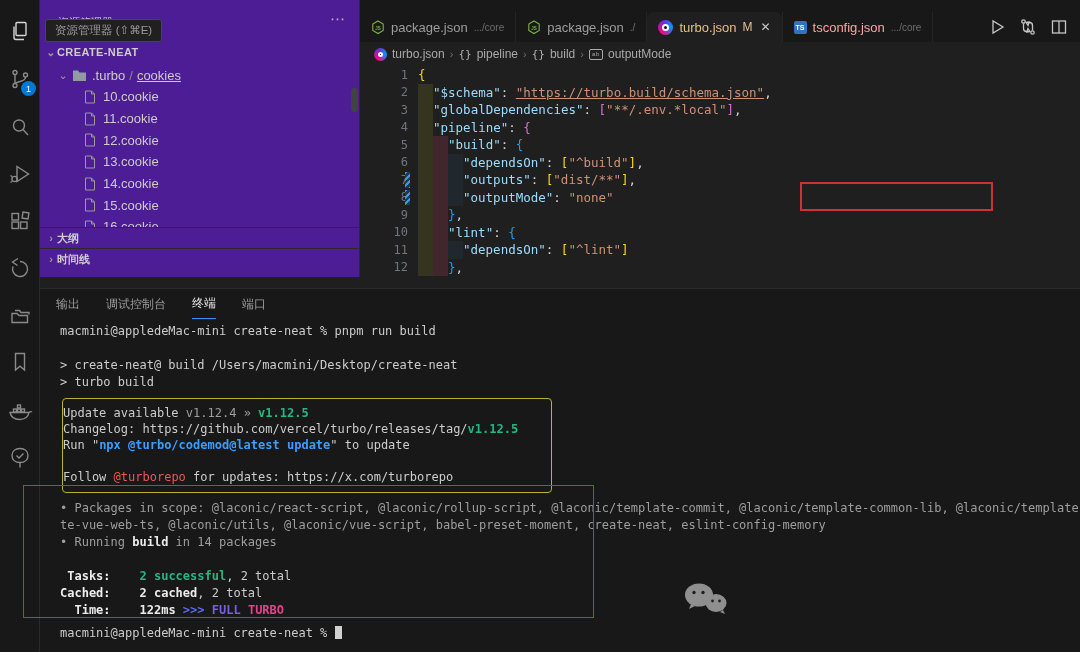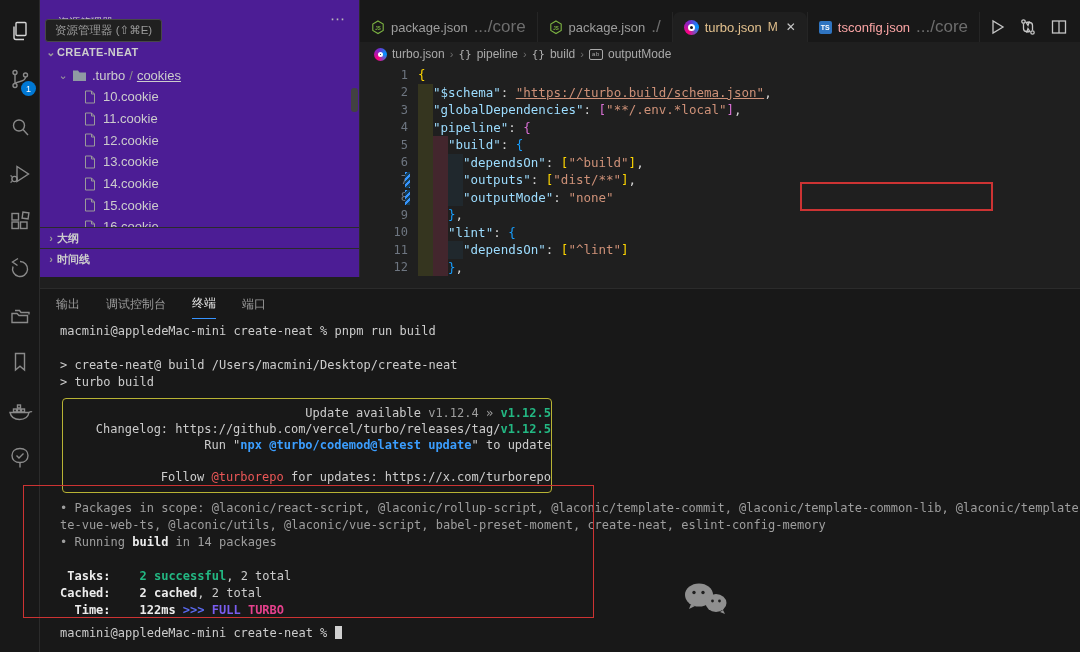--- a/index.html
+++ b/index.html
@@ -46,21 +46,21 @@
     border-top:1px solid #2b2b2b; font-size:11px; font-weight:bold;
     color:#cccccc; padding-left:5px; cursor:pointer; }
   .sb-scroll { position:absolute; right:1px; top:88px; width:7px; height:24px;
     background:#424242; border-radius:3px; }
   
   #editor { position:absolute; left:360px; top:0; width:720px; height:277px; background:#1f1f1f; }
   #tabbar { position:absolute; left:0; top:0; width:720px; height:42px; background:#181818;
     display:flex; align-items:flex-end; }
   .tab { height:30px; display:flex; align-items:center; gap:6px; padding:0 11px;
     font-size:13px; color:#9d9d9d; border-right:1px solid #252525; cursor:pointer; white-space:nowrap;text-align:center; }
-  .tab .desc { font-size:17px; color:#6d6d6d; }
+  .tab .desc { font-size:10px; color:#6d6d6d; }
   .tab.active { background:#1f1f1f; border-radius:7px 7px 0 0; color:#e2c08d; border-right:none; }
   .tab.active .mod { color:var(--c-modified_yellow,#e2c08d); font-size:12px; }
   .tab .close { color:#c9c9c9; font-size:12px; margin-left:2px; }
   .hex-icon { width:14px; height:15px; display:flex; }
   .turbo-icon { width:15px; height:15px; border-radius:50%;
     background:conic-gradient(from 210deg,#ff0080,#7928ca 35%,#0096ff 65%,#ff0080);
     display:flex; align-items:center; justify-content:center; }
   .turbo-icon i { width:7px; height:7px; border-radius:50%; background:#14141e; border:2px solid #fff; }
   .ts-icon { width:13px; height:13px; background:#2f74c0; border-radius:2px; color:#fff;
     font-size:7px; font-weight:bold; display:flex; align-items:center; justify-content:center; }
@@ -91,21 +91,21 @@
     background:#181818; border-top:1px solid #2b2b2b; overflow:hidden; }
   #panel-tabs { display:flex; gap:26px; height:30px; align-items:center; padding-left:16px; font-size:12px; }
   .ptab { color:#9b9b9b; height:100%; display:flex; align-items:center; cursor:pointer; }
   .ptab.active { color:#e7e7e7; border-bottom:1px solid var(--c-accent_blue,#3794ff); }
   #term { position:relative; padding:4px 0 0 20px; font-family:"DejaVu Sans Mono",monospace;
     font-size:12px; line-height:17px; }
   .t-line { white-space:pre; position:relative; overflow:hidden; width:1018px; }
   .t-blank { height:17px; } .t-blank-sm { height:6px; }
   .cursor { display:inline-block; width:7px; height:13px; background:#d0d0d0; vertical-align:-2px; }
   .t-box { width:490px; margin:7px 0 7px 2px; border:1px solid var(--c-box_yellow,#b8b334);
-    border-radius:4px; padding:6px 0 7px; text-align:right; line-height:16px; }
+    border-radius:4px; padding:6px 0 7px; text-align:left; line-height:16px; }
   .s-def { color:#cccccc; } .s-dim { color:#9e9e9e; }
   .s-bw { color:#ececec; font-weight:bold; }
   .s-grnb { color:var(--c-success_green,#23b883); font-weight:bold; }
   .s-cynb { color:var(--c-command_cyan,#3b9eff); font-weight:bold; }
   .s-red { color:var(--c-link_red,#eb5757); }
   .s-blu { color:#5b6af0; font-weight:bold; }
   .s-prp { color:var(--c-turbo_purple,#7a5df0); font-weight:bold; }
   .s-pnk { color:var(--c-turbo_pink,#e5418c); font-weight:bold; }
   
   .anno { position:absolute; border:2px solid var(--c-annotation_red,#cc3333); z-index:6; pointer-events:none; }

